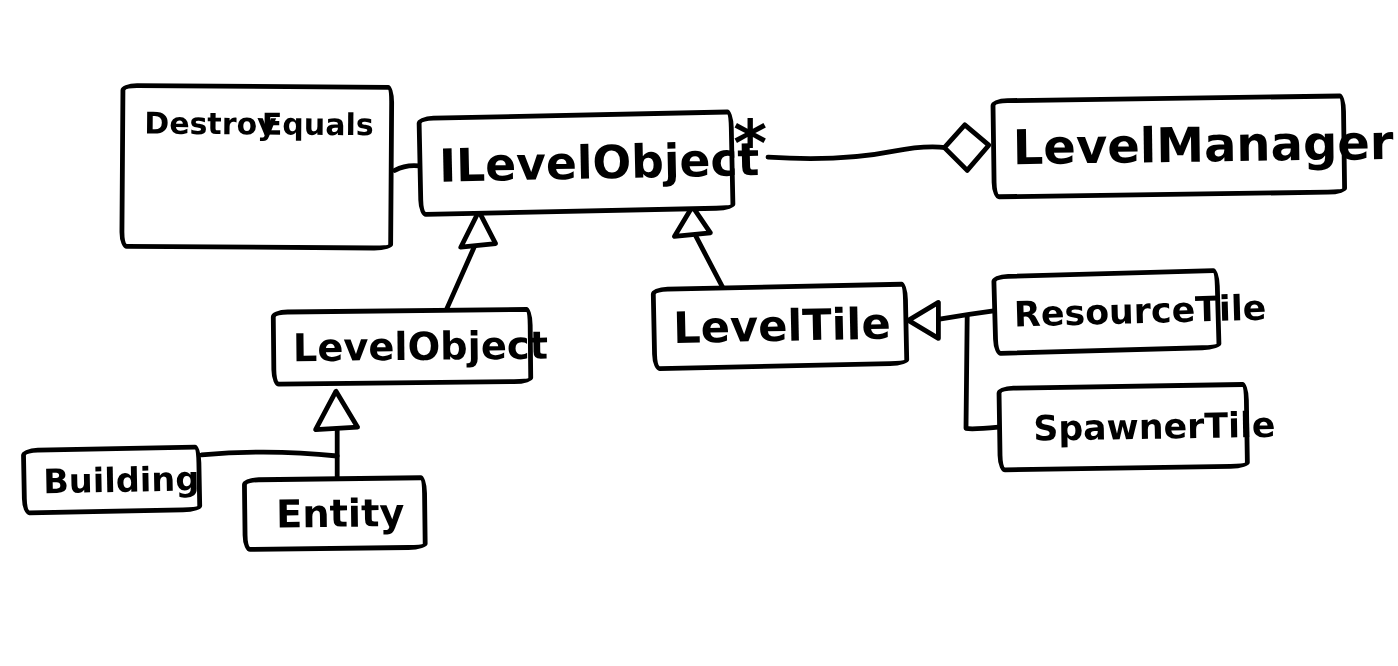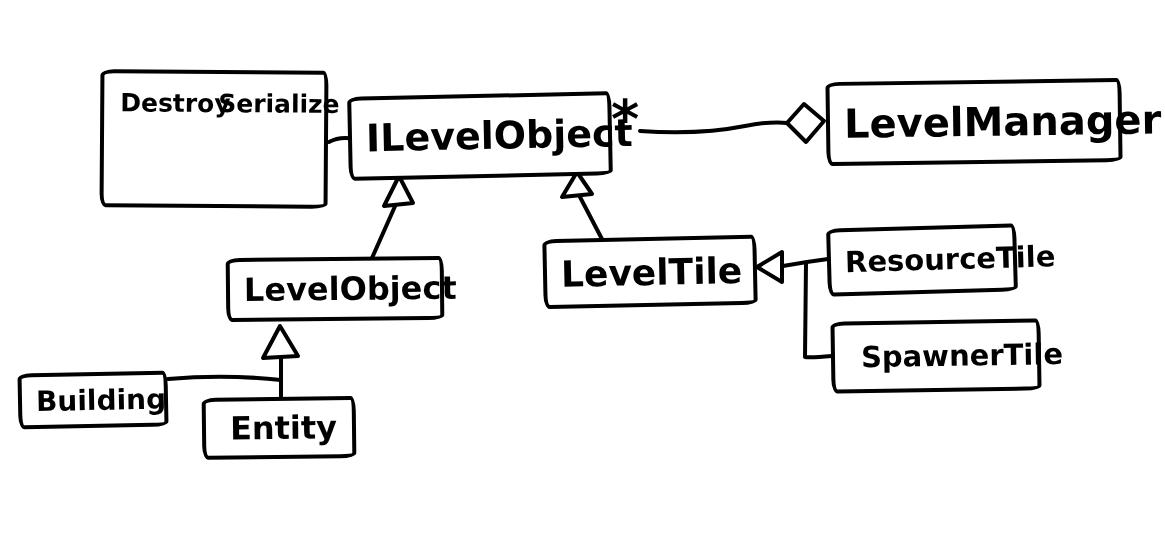--- a/index.html
+++ b/index.html
@@ -105,21 +105,21 @@
     <path class="wire" d="M281 398 L281 358"></path>
     <polygon class="hollow" points="280,326 263,358 298,356"></polygon>
   </svg>
 
   <div class="node" id="methods-box">
     <div class="cols">
       <div class="col1">
         <div>Destroy</div>
       </div>
       <div class="col2">
-        <div>Serialize</div>
+        <div>Equals</div>
       </div>
     </div>
   </div>
 
   <div class="node" id="ilevelobject-box">
     <span class="label">ILevelObject</span>
   </div>
 
   <div class="node" id="levelmanager-box">
     <span class="label">LevelManager</span>

